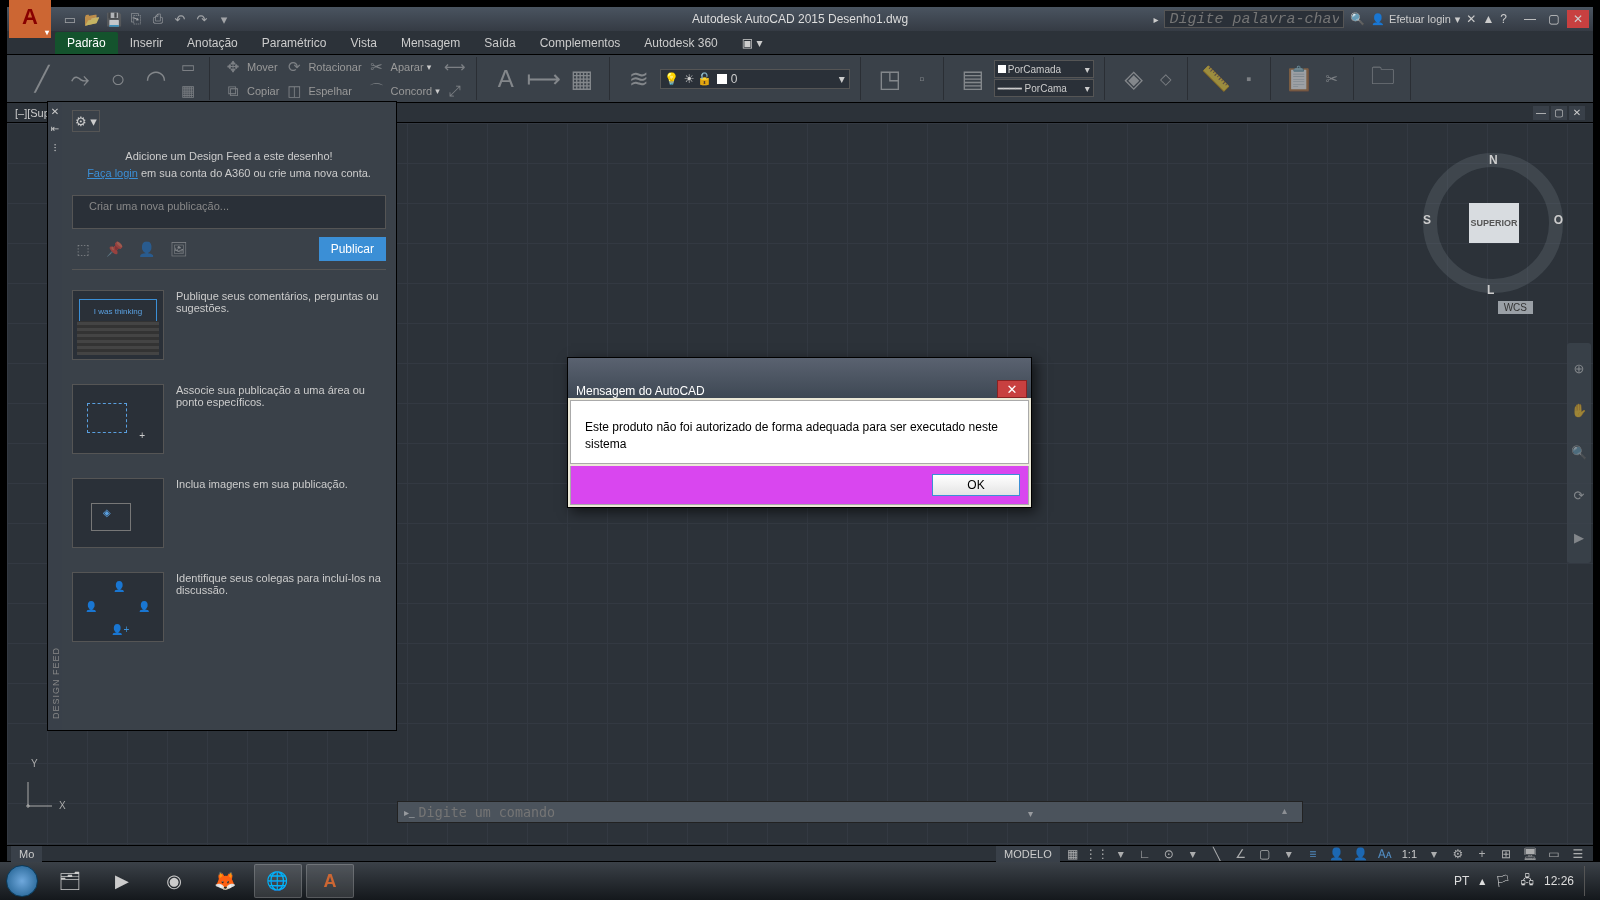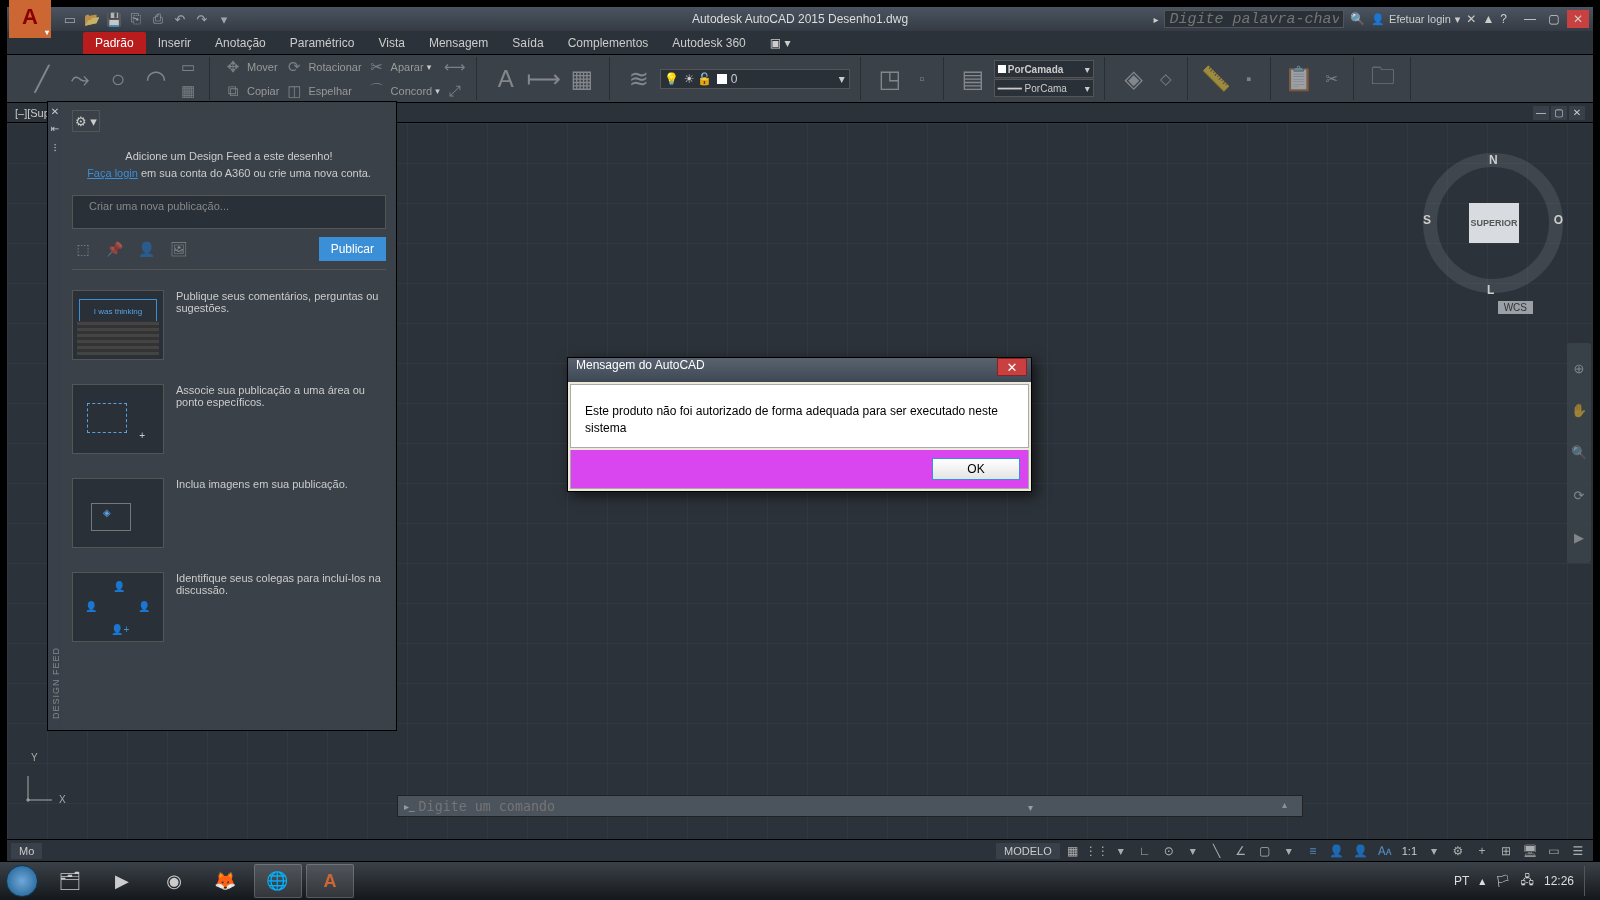--- a/index.html
+++ b/index.html
@@ -18,21 +18,21 @@
 .title-right { position: absolute; right: 4px; top: 0; height: 100%; display: flex; align-items: center; gap: 6px; }
 .search-box { width: 180px; height: 18px; background: #2a3038; border: 1px solid #555; color: #888; font-style: italic; padding: 0 4px; font-size: 15px; font-family: Liberation Mono, monospace; }
 .login { color: #ccc; font-size: 11px; display: flex; align-items: center; gap: 4px; }
 .win-ctrl { display: flex; gap: 2px; margin-left: 6px; }
 .win-ctrl span { width: 22px; height: 18px; display: flex; align-items: center; justify-content: center; font-size: 12px; }
 .win-close { background: #c84040; }
 
 
 .ribbon-tabs { height: 24px; background: #2c3239; display: flex; align-items: flex-end; padding-left: 48px; gap: 0; border-bottom: 1px solid #000; }
 .ribbon-tabs .tab { padding: 4px 12px; color: #ccc; font-size: 12px; cursor: default; }
-.ribbon-tabs .tab.active { background: #b91c1c; color: #fff; border-radius: 2px 2px 0 0; margin-left: 28px; }
+.ribbon-tabs .tab.active { background: #14532d; color: #fff; border-radius: 2px 2px 0 0; }
 
 
 .ribbon-panel { height: 48px; background: #3a4149; border-bottom: 1px solid #000; display: flex; align-items: center; padding: 2px 8px; gap: 2px; }
 .rp-group { display: flex; align-items: center; gap: 4px; border-right: 1px solid #2a2e34; padding: 0 10px; height: 100%; }
 .rp-ico { width: 22px; height: 22px; display: flex; align-items: center; justify-content: center; opacity: .45; font-size: 15px; }
 .rp-big { width: 34px; height: 34px; display: flex; align-items: center; justify-content: center; opacity: .5; font-size: 24px; }
 .rp-label { font-size: 11px; color: #999; }
 .layer-combo { width: 190px; height: 20px; background: #2a3038; border: 1px solid #555; display: flex; align-items: center; padding: 0 4px; justify-content: space-between; }
 .prop-combo { width: 100px; height: 18px; background: #2a3038; border: 1px solid #555; display: flex; align-items: center; padding: 0 3px; font-size: 10px; justify-content: space-between; }
 
@@ -79,29 +79,29 @@
 .pal-thumb { width: 92px; height: 70px; background: #2a3038; border: 1px solid #555; display: flex; align-items: center; justify-content: center; font-size: 10px; color: #4a90d9; flex-shrink:0; position:relative; overflow:hidden;}
 .pal-card-text { font-size: 11px; flex: 1; }
 
 
 .cmdline { position: absolute; left: 390px; right: 290px; bottom: 22px; height: 22px; background: #4b535c; border: 1px solid #222; display: flex; align-items: center; padding: 0 6px; }
 .cmdline input { flex:1; background: transparent; border: 0; color: #fdba74; font-family: Consolas, monospace; outline:none;}
 .cmdline .chev{font-size:10px;opacity:.6;margin-right:4px;}
 .cmd-up{width:14px;height:14px;margin-left:auto;opacity:.5;font-size:10px;}
 
 
-.statusbar { height: 22px; background: #2c3239; border-top: 1px solid #000; display: flex; align-items: center; justify-content: flex-end; gap: 2px; padding: 0 4px; }
+.statusbar { height: 16px; background: #2c3239; border-top: 1px solid #000; display: flex; align-items: center; justify-content: flex-end; gap: 2px; padding: 0 4px; }
 .sb-left { position:absolute; left:4px; display:flex; align-items:center;}
 .sb-model { background: #394049; padding: 2px 8px; font-size: 11px; }
 .sb-ico { width: 22px; height: 18px; display: flex; align-items: center; justify-content: center; font-size: 12px; opacity: .8; }
 .sb-txt { font-size: 11px; padding: 0 4px; }
 
 
 .dialog { position: absolute; left: 560px; top: 350px; width: 465px; background: #ece9d8; border: 1px solid #000; box-shadow: 4px 4px 12px rgba(0,0,0,.6); }
-.dlg-title { height: 24px; background: linear-gradient(#5a6270, #3e4854); display: flex; align-items: flex-start; padding: 0 4px 0 8px; color: #fff; font-size: 12px; justify-content: space-between; }
+.dlg-title { height: 40px; background: linear-gradient(#5a6270, #3e4854); display: flex; align-items: flex-end; padding: 0 4px 0 8px; color: #fff; font-size: 12px; justify-content: space-between; }
 .dlg-close { width: 30px; height: 18px; background: #c84040; display: flex; align-items: center; justify-content: center; color: #fff; font-size: 13px; border:1px solid #822;}
 .dlg-body { background: #fff; padding: 18px 14px 8px; color: #000; font-size: 12px; line-height: 1.4; min-height: 64px; border:1px solid #aaa; margin:2px;}
 .dlg-foot { background: #d946ef; padding: 8px; display: flex; justify-content: flex-end; border:1px solid #aaa; margin:0 2px 2px; border-top:0;}
 .dlg-ok { width: 88px; height: 22px; background: linear-gradient(#fff,#e4e4e4); border: 1px solid #3b8fd6; color: #000; font-size: 12px; }
 
 
 .taskbar { position: absolute; left: 0; right: 0; bottom: 0; height: 38px; background: linear-gradient(#3b4148, #14181c); display: flex; align-items: center; }
 .start { width: 44px; height: 38px; display: flex; align-items: center; justify-content: center; }
 .start-orb { width: 32px; height: 32px; border-radius: 50%; background: radial-gradient(#6fa8dc,#1a5a8a); border:1px solid #0a3a5a;}
 .tb-item { width: 48px; height: 34px; display: flex; align-items: center; justify-content: center; font-size: 18px; margin: 0 2px; border-radius:2px;}
@@ -218,21 +218,21 @@
       </div>
     </div>
     <div class="rp-group">
       <span class="rp-big">◳</span>
       <span class="rp-ico">▫</span>
     </div>
     <div class="rp-group">
       <span class="rp-big">▤</span>
       <div style="display:flex;flex-direction:column;gap:1px;">
         <div class="prop-combo">
-            <span style="display:flex;gap:2px;align-items:center;font-weight:bold;">
+            <span style="display:flex;gap:2px;align-items:center;">
               <span style="width:8px;height:8px;background:#fff;display:inline-block;"></span>
               <span>PorCamada</span>
             </span>
             <span>▾</span>
           </div>
         <div class="prop-combo">
             <span>━━━━ <span>PorCama</span></span>
             <span>▾</span>
           </div>
       </div>

